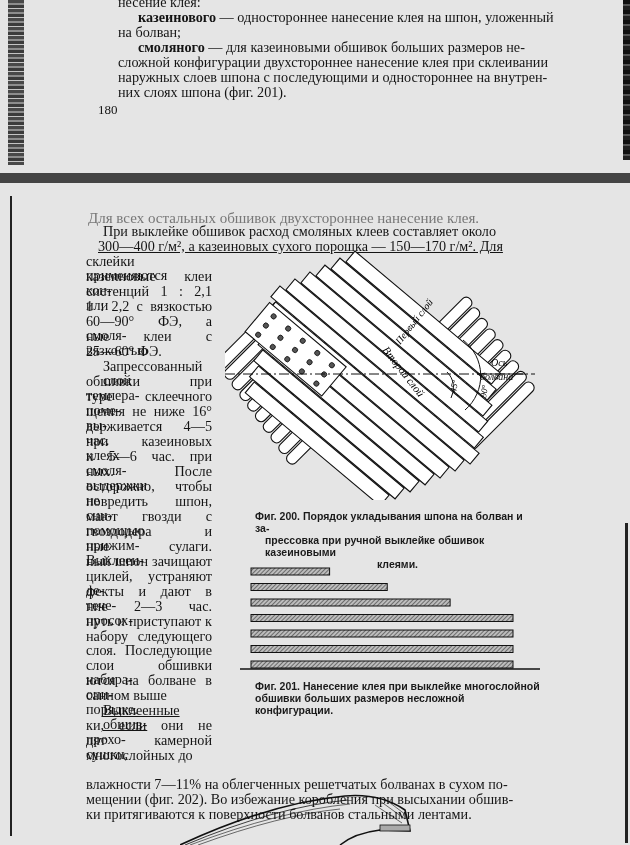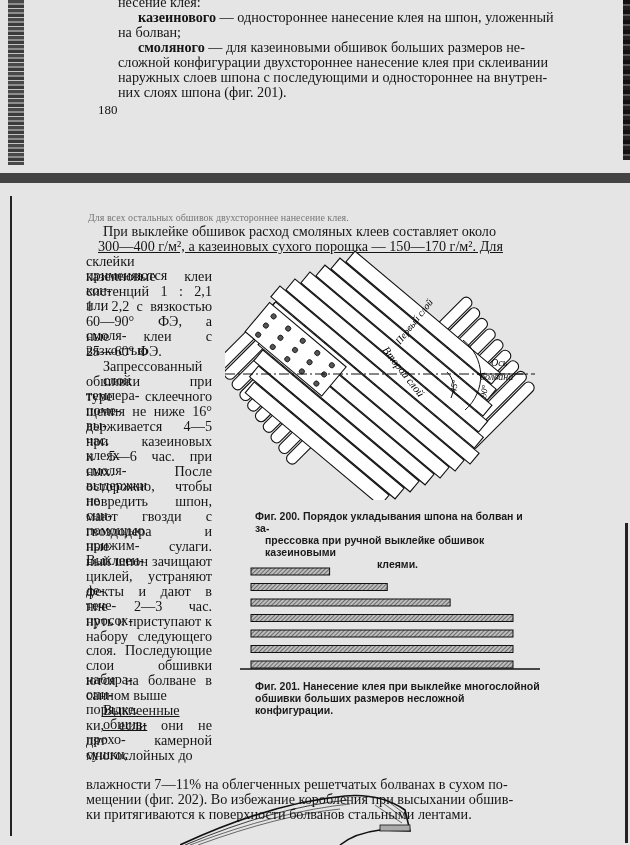--- a/index.html
+++ b/index.html
@@ -48,21 +48,21 @@
 
   <div class="pagenum">180</div>
 </div>
 
 <div class="separator"></div>
 
 <div class="page" id="page-bottom">
   <div class="edge-left2"></div>
   <div class="edge-right2"></div>
 
-  <div class="line faded" style="left:88px; top:28px; font-size:10px;">Для всех остальных обшивок двухстороннее нанесение клея.</div>
+  <div class="line faded" style="left:88px; top:28px; font-size:15px;">Для всех остальных обшивок двухстороннее нанесение клея.</div>
   <div class="line" style="left:103px; top:41px;">При выклейке обшивок расход смоляных клеев составляет около</div>
   <div class="line" style="left:98px; top:56px;text-decoration:underline;">300—400 г/м², а казеиновых сухого порошка — 150—170 г/м². Для</div>
 
   <div id="col">
       <div class="line just" style="left: 86px; top: 71px; width: 126px; white-space: normal;">склейки применяются</div>
       <div class="line just" style="left: 86px; top: 85.98px; width: 126px; white-space: normal;">казеиновые клеи кон-</div>
       <div class="line just" style="left: 86px; top: 100.96px; width: 126px; white-space: normal;">систенций 1 : 2,1 или</div>
       <div class="line just" style="left: 86px; top: 115.94px; width: 126px; white-space: normal;">1 : 2,2 с вязкостью</div>
       <div class="line just" style="left: 86px; top: 130.92px; width: 126px; white-space: normal;">60—90° ФЭ, а смоля-</div>
       <div class="line just" style="left: 86px; top: 145.9px; width: 126px; white-space: normal;">ные клеи с вязкостью</div>

